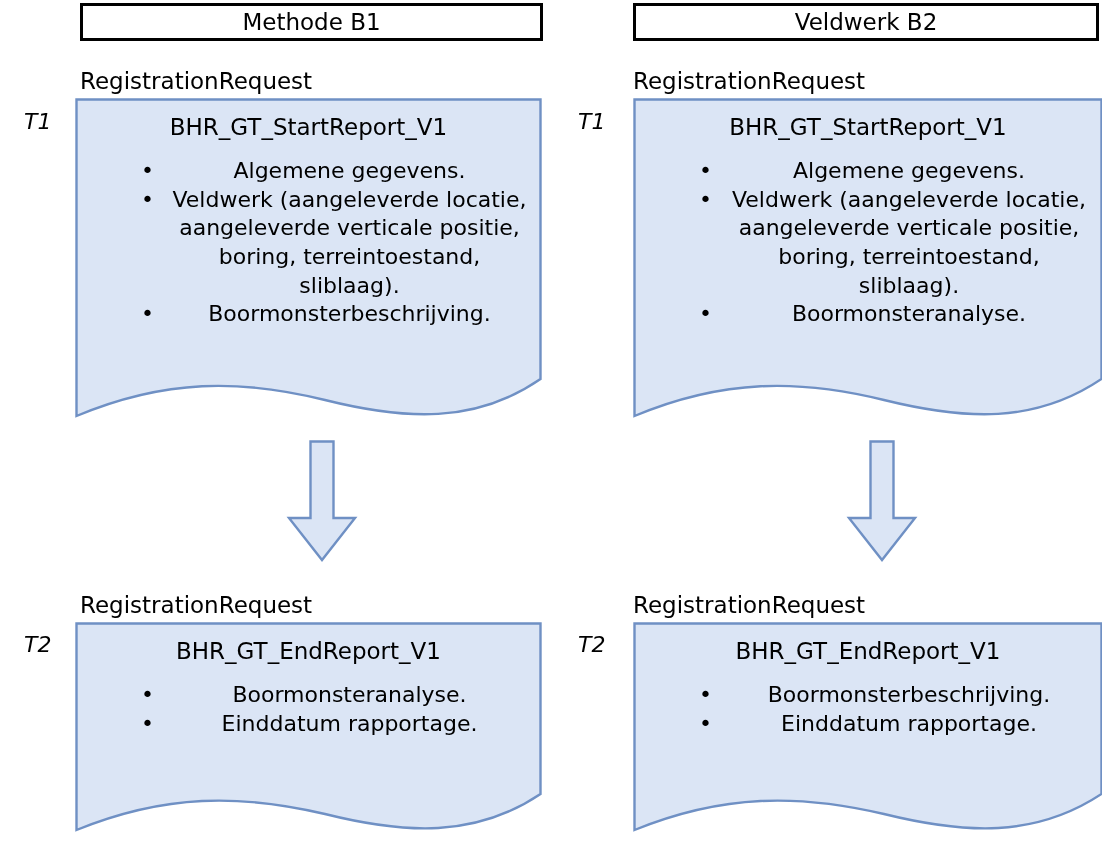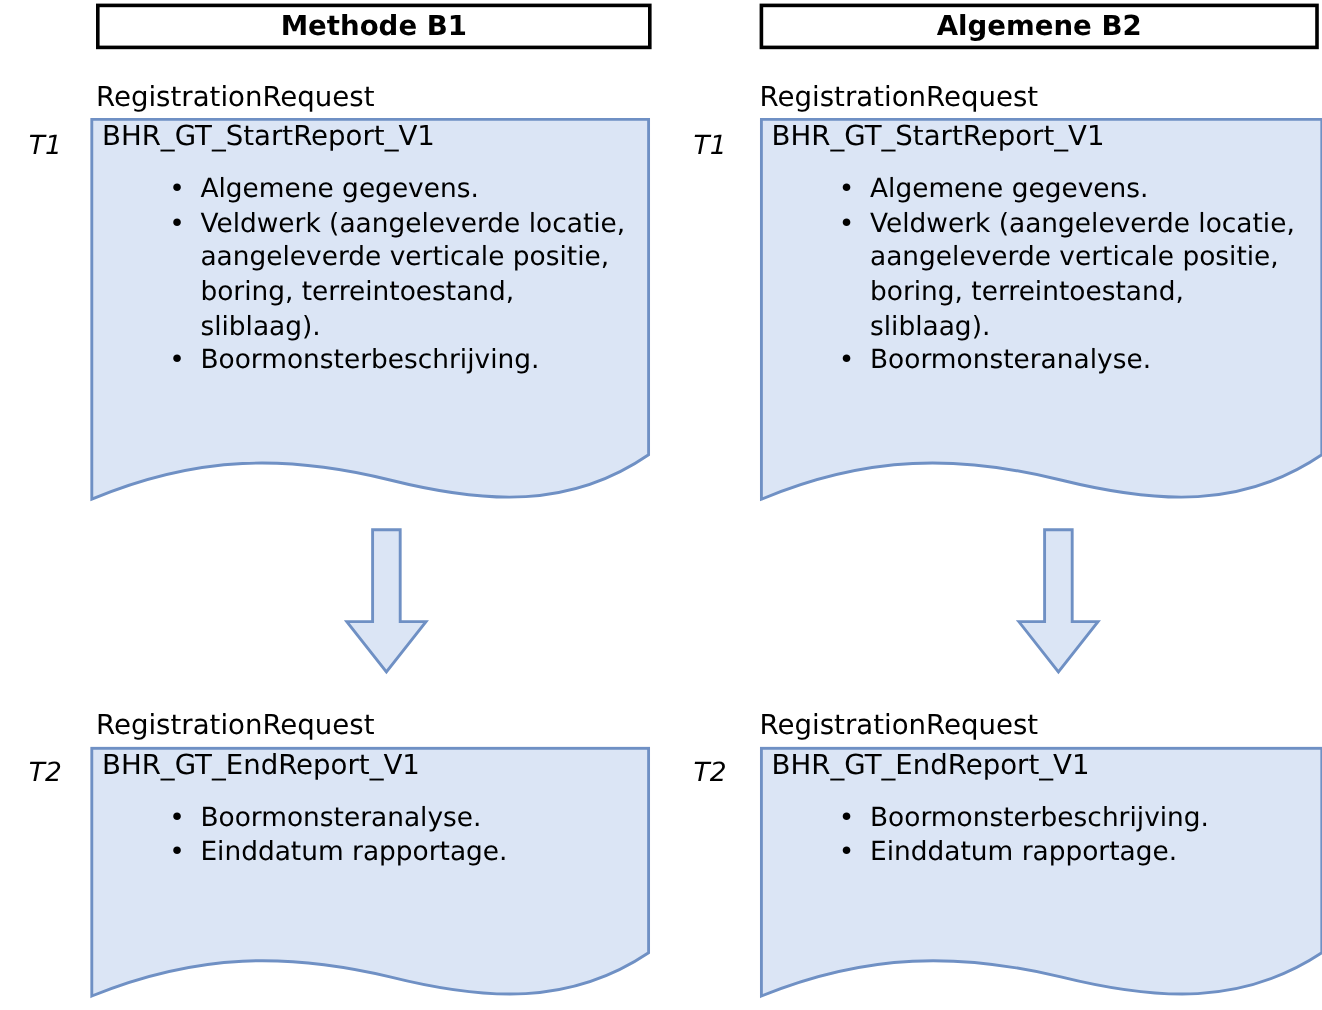--- a/index.html
+++ b/index.html
@@ -28,21 +28,20 @@
     position: absolute;
     box-sizing: border-box;
     border: 3px solid #000000;
     background: #ffffff;
     display: flex;
     align-items: center;
     justify-content: center;
     font-size: 23px;
     line-height: 1;
     color: #000000;
-    font-weight: bold;
   }
   #method-b1 { left: 80px;  top: 3px; width: 463px; height: 38px; }
   #method-b2 { left: 633px; top: 3px; width: 466px; height: 38px; }
 
   
   .doc-caption {
     position: absolute;
     font-size: 23px;
     line-height: 1;
     color: #000000;
@@ -73,21 +72,22 @@
   .doc svg {
     display: block;
     position: absolute;
     left: 0; top: 0;
   }
   .doc-body {
     position: absolute;
     left: 0; top: 0;
     width: 100%;
     box-sizing: border-box;
-    padding: 3px 10px 0 10px;
+    padding: 16px 10px 0 10px;
+    text-align: center;
   }
   .doc-title {
     font-size: 23px;
     line-height: 1.18;
     color: #000000;
     white-space: nowrap;
   }
   .doc-list {
     margin: 7px 0 0 0;
     padding: 0 0 0 52px;
@@ -129,21 +129,21 @@
 </style>
 </head>
 <body>
 
 <div class="diagram">
 
   <div class="method-header" id="method-b1">
     <span>Methode B1</span>
   </div>
   <div class="method-header" id="method-b2">
-    <span>Algemene B2</span>
+    <span>Veldwerk B2</span>
   </div>
 
   <div class="doc-caption" id="caption-b1-t1">RegistrationRequest</div>
   <div class="doc-caption" id="caption-b2-t1">RegistrationRequest</div>
   <div class="doc-caption" id="caption-b1-t2">RegistrationRequest</div>
   <div class="doc-caption" id="caption-b2-t2">RegistrationRequest</div>
 
   <div class="time-label" id="time-b1-t1">T1</div>
   <div class="time-label" id="time-b2-t1">T1</div>
   <div class="time-label" id="time-b1-t2">T2</div>

